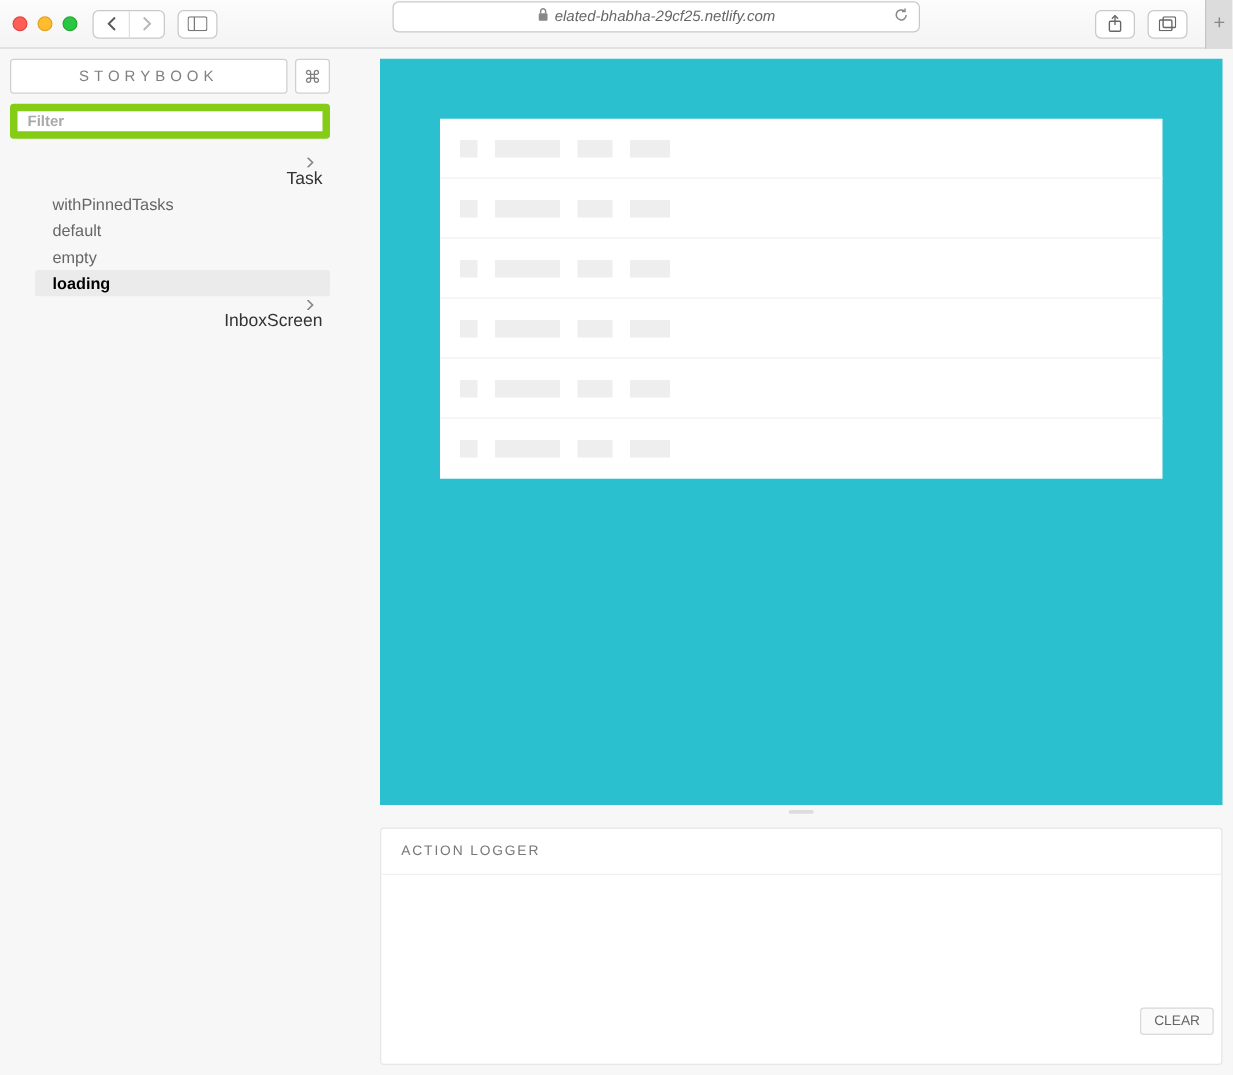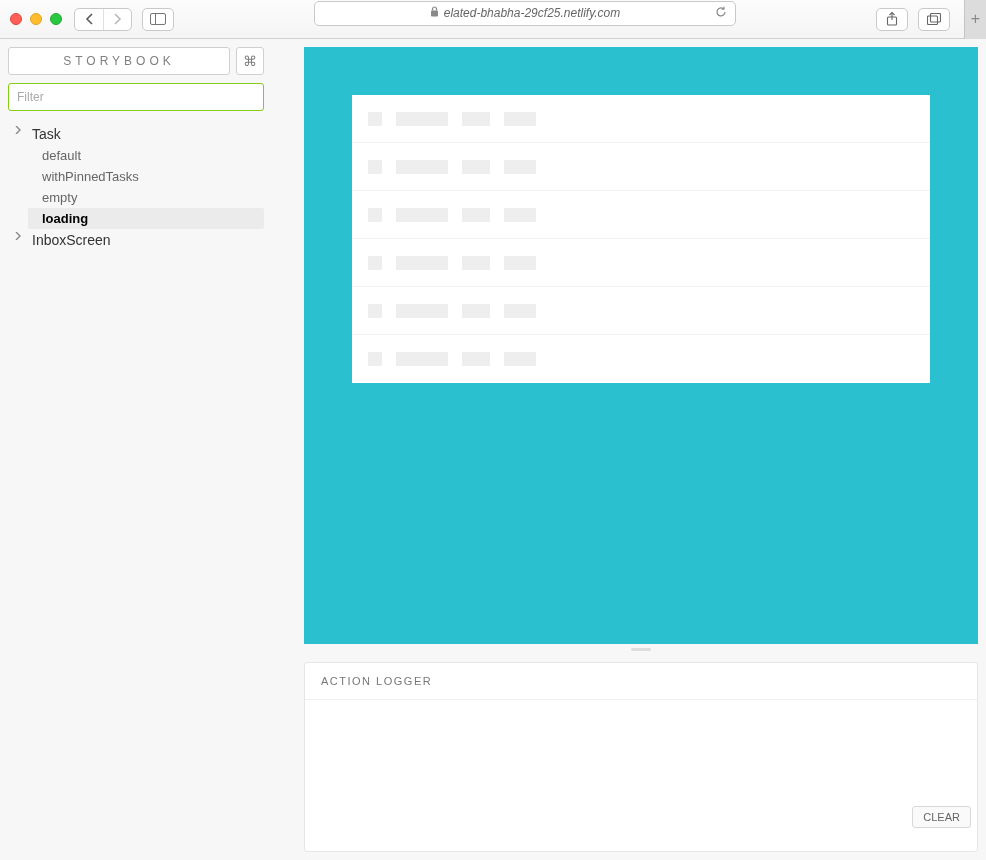--- a/index.html
+++ b/index.html
@@ -153,38 +153,40 @@
       border-radius: 3px;
       display: flex;
       align-items: center;
       justify-content: center;
       color: #808080;
       font-size: 14px;
     }
     .filter-input {
       width: 100%;
       height: 28px;
-      border: 1px solid #84cc16;
+      border: 6px solid #84cc16;
       border-radius: 3px;
       padding: 0 8px;
       font-size: 12px;
       color: #333;
       margin-bottom: 12px;
+      font-weight: bold;
     }
     .filter-input::placeholder { color: #aaa; }
 
     .tree {
       font-size: 14px;
       color: #333;
     }
     .tree-item {
       display: flex;
-      align-items: flex-start;
+      align-items: flex-end;
       padding: 3px 6px;
       cursor: pointer;
+      flex-direction: column;
     }
     .tree-chevron {
       width: 14px;
       color: #888;
       font-size: 10px;
       display: inline-flex;
     }
     .tree-label { margin-left: 4px; }
     .tree-children {
       margin-left: 20px;
@@ -365,22 +367,22 @@
       <div class="tree-item">
         <span class="tree-chevron">
           <svg width="8" height="8" viewBox="0 0 8 8">
               <path d="M2 0 L6 4 L2 8" fill="none" stroke="#888" stroke-width="1.4"></path>
             </svg>
         </span>
         <span class="tree-label">Task</span>
       </div>
 
       <div class="tree-children">
+        <div class="tree-story">withPinnedTasks</div>
         <div class="tree-story">default</div>
-        <div class="tree-story">withPinnedTasks</div>
         <div class="tree-story">empty</div>
         <div class="tree-story selected">loading</div>
       </div>
 
       <div class="tree-item">
         <span class="tree-chevron">
           <svg width="8" height="8" viewBox="0 0 8 8">
               <path d="M2 0 L6 4 L2 8" fill="none" stroke="#888" stroke-width="1.4"></path>
             </svg>
         </span>

